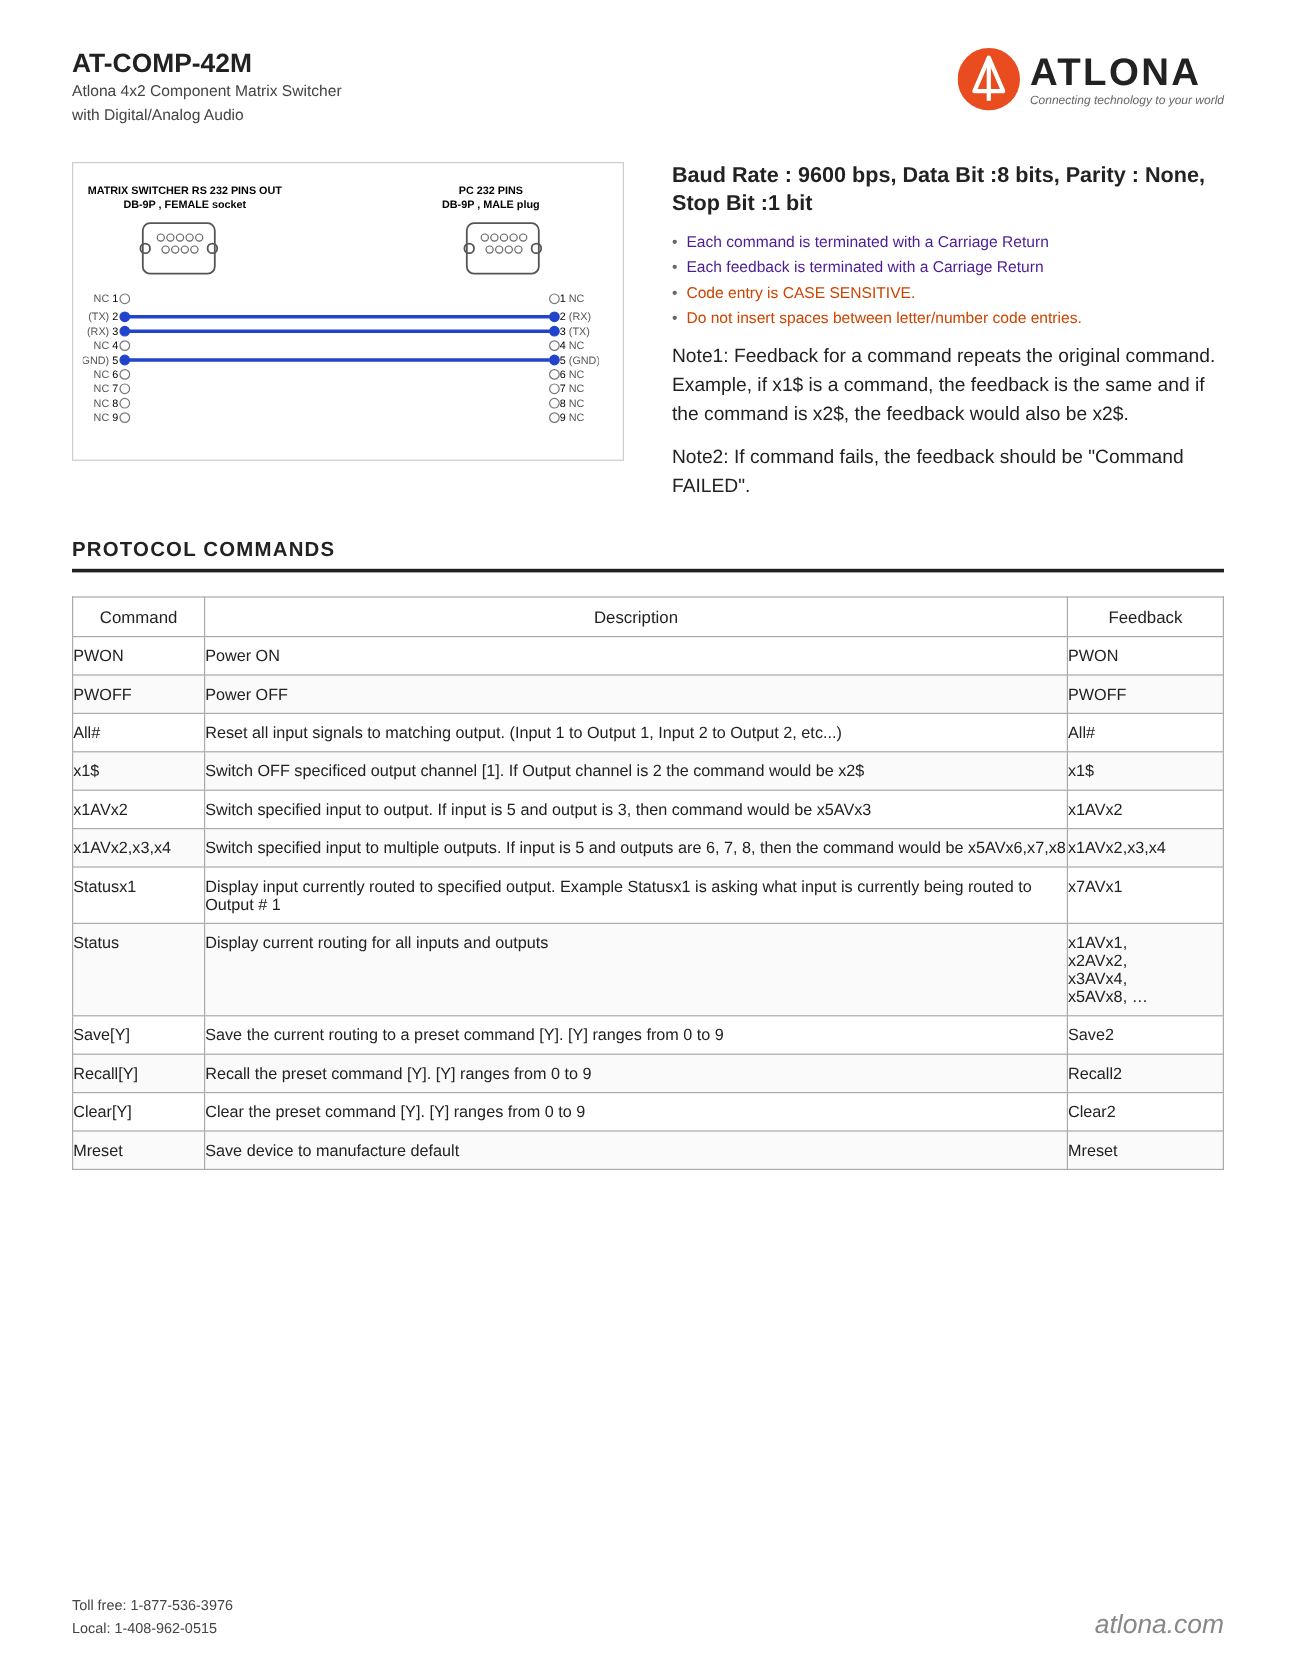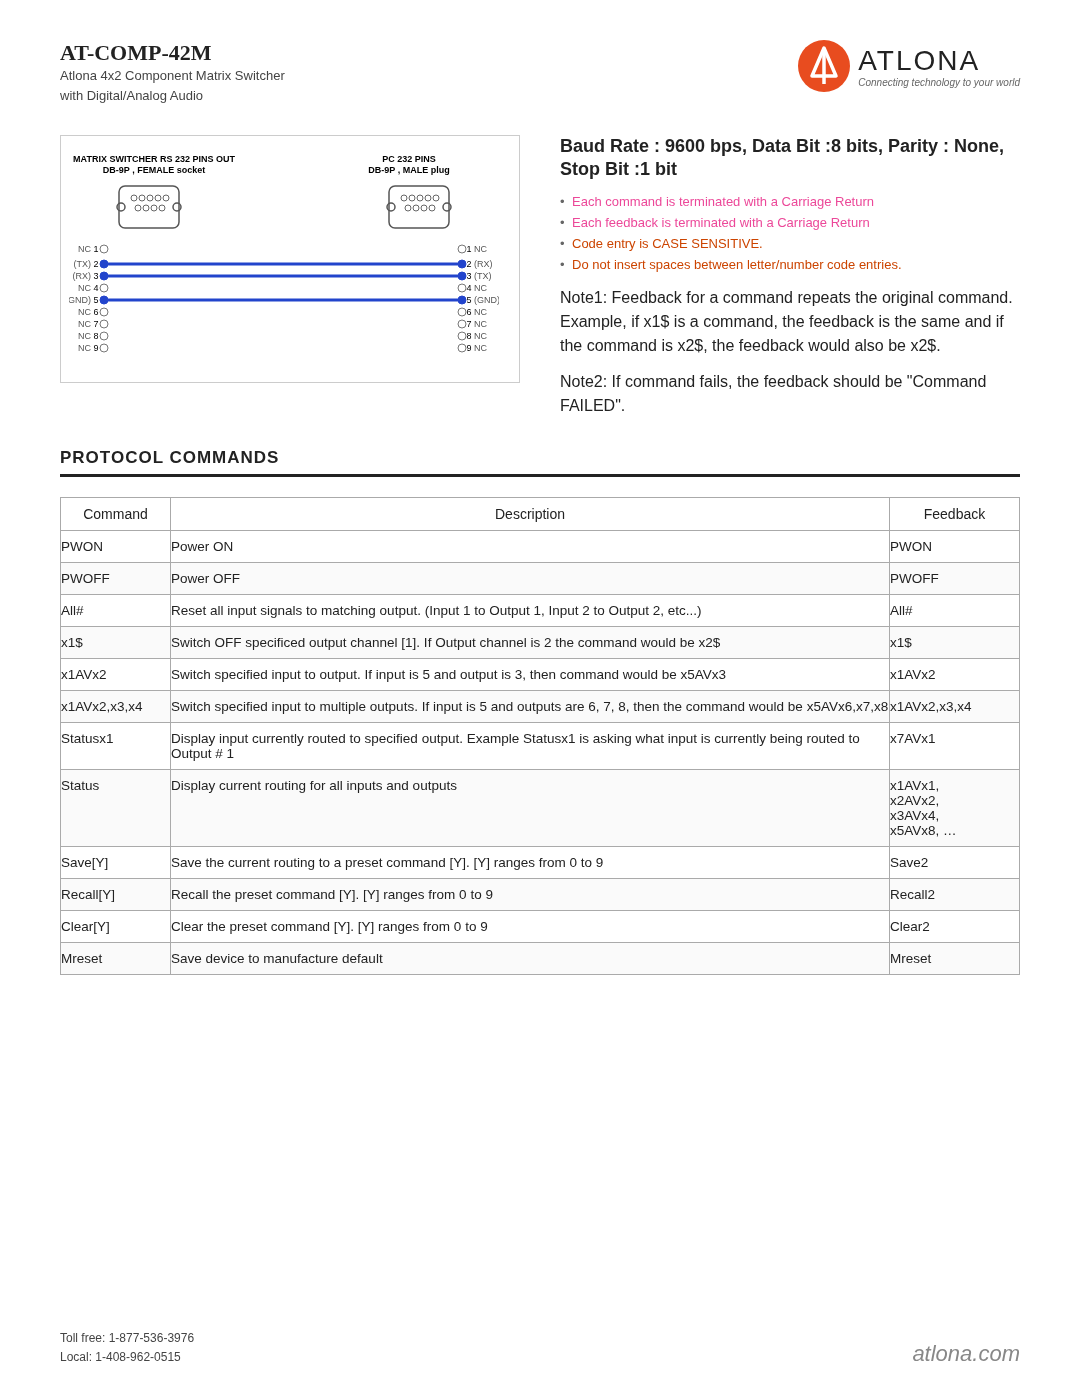--- a/index.html
+++ b/index.html
@@ -17,21 +17,20 @@
     .header {
       display: flex;
       justify-content: space-between;
       align-items: flex-start;
       margin-bottom: 30px;
     }
     .header-left .product-title {
       font-size: 22px;
       font-weight: bold;
       color: #222;
-      font-family: Liberation Serif, serif;
     }
     .header-left .product-subtitle {
       font-size: 13px;
       color: #444;
       line-height: 1.5;
     }
     .header-right {
       display: flex;
       flex-direction: column;
       align-items: flex-end;
@@ -43,22 +42,22 @@
     }
     .atlona-logo-icon {
       width: 52px;
       height: 52px;
     }
     .atlona-logo-text {
       display: flex;
       flex-direction: column;
     }
     .atlona-wordmark {
-      font-size: 28px;
-      font-weight: normal;
+      font-size: 32px;
+      font-weight: bold;
       color: #222;
       letter-spacing: 2px;
     }
     .atlona-tagline {
       font-size: 10px;
       color: #666;
       font-style: italic;
     }
 
     
@@ -97,21 +96,21 @@
       margin-bottom: 6px;
       padding-left: 12px;
       position: relative;
     }
     .baud-rate-list li::before {
       content: "•";
       position: absolute;
       left: 0;
       color: #666;
     }
-    .text-red { color: #ec4899; text-align: right; }
+    .text-red { color: #4c1d95; text-align: right; }
     .text-orange { color: #cc4400; }
 
     .note-text {
       font-size: 16px;
       color: #222;
       margin-top: 12px;
       line-height: 1.5;
     }
 
     

